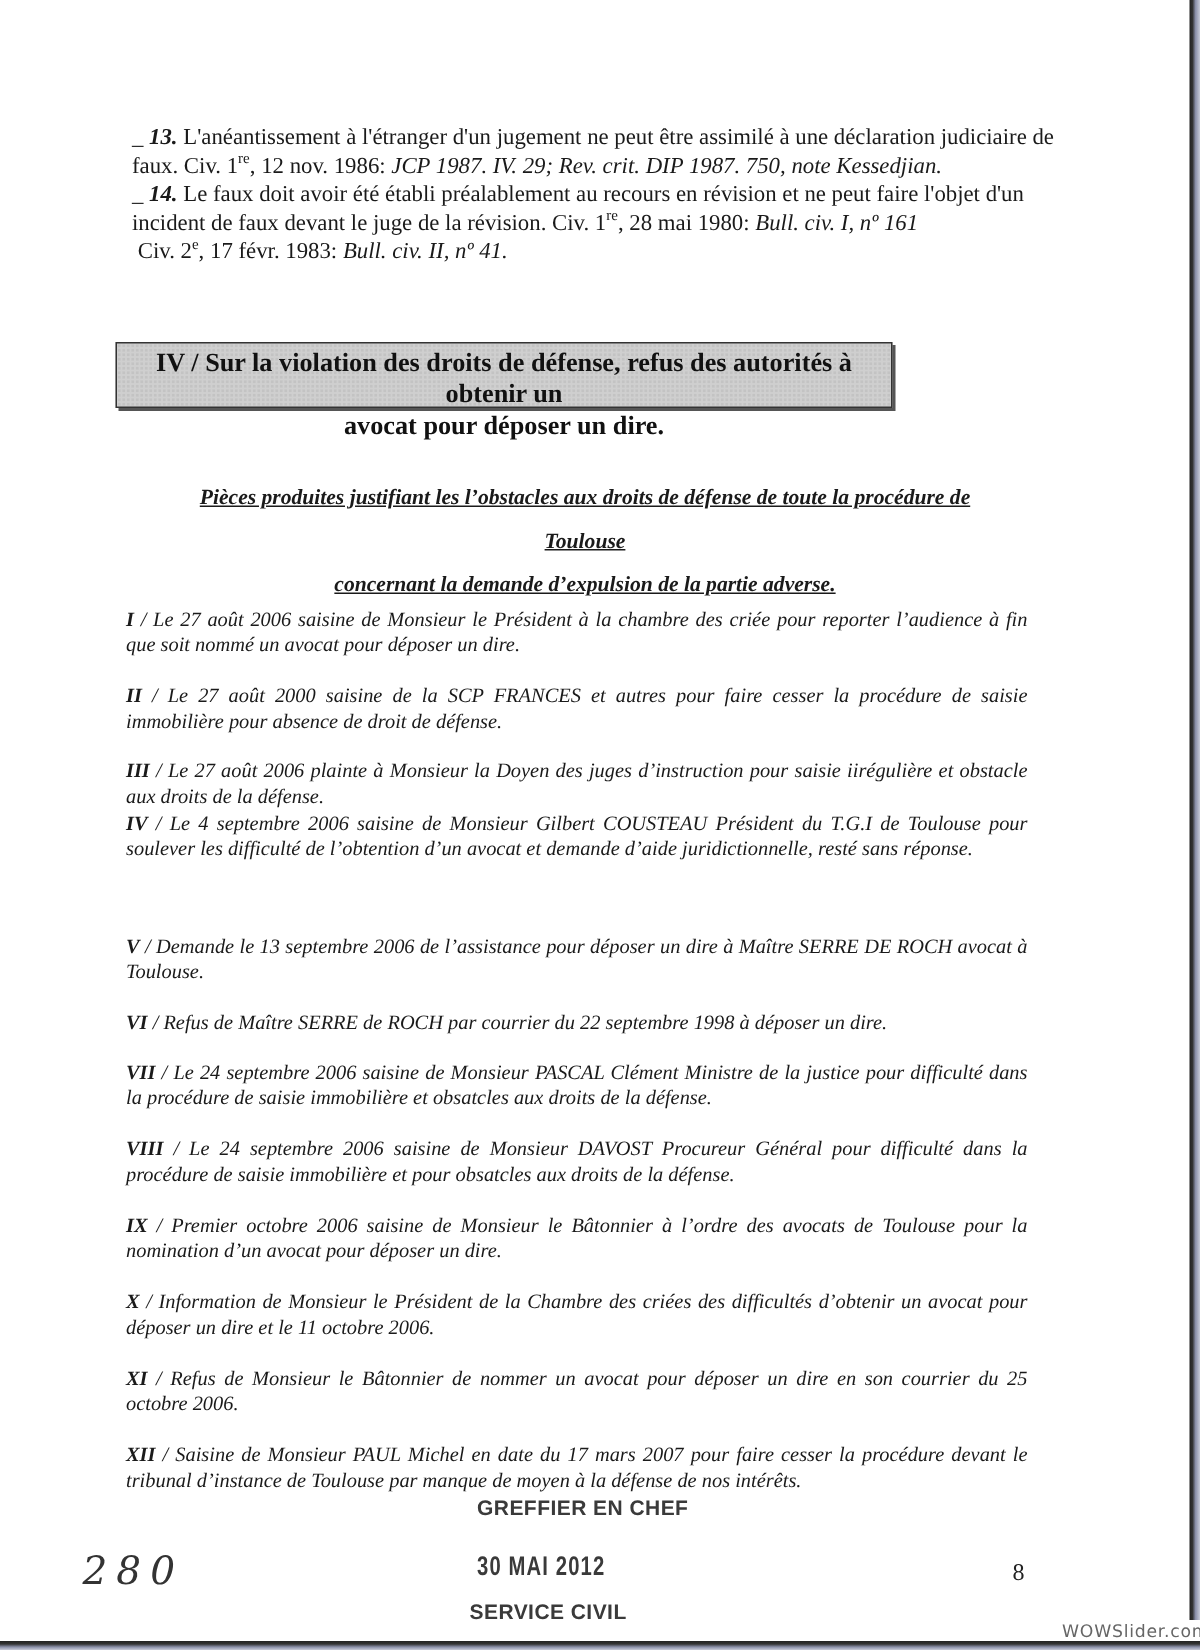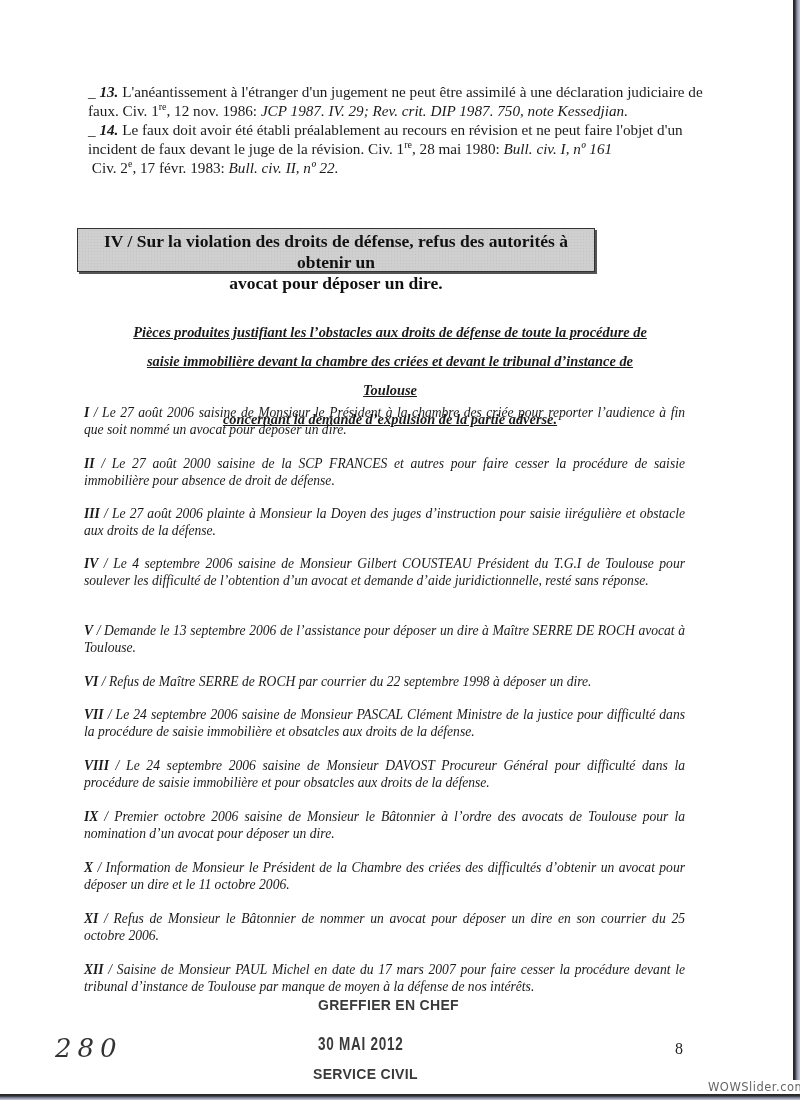--- a/index.html
+++ b/index.html
@@ -70,40 +70,39 @@
     }
   </style>
 </head>
 <body>
 
 <div class="frame-right"></div>
 <div class="frame-bottom"></div>
 
 <div class="refs">
   <p>_ <span class="num">13.</span><span> L'anéantissement à l'étranger d'un jugement ne peut être assimilé à une déclaration judiciaire de faux.  Civ. 1</span><sup>re</sup><span>,  12 nov. 1986: </span><i>JCP 1987. IV. 29; Rev. crit. DIP 1987. 750, note Kessedjian.</i></p>
-  <p>_ <span class="num">14.</span><span> Le faux doit avoir été établi préalablement au recours en révision et ne peut faire l'objet d'un incident de faux devant le juge de la révision.  Civ. 1</span><sup>re</sup><span>,  28 mai 1980: </span><i>Bull. civ. I, nº 161</i><br>&nbsp;<span>Civ. 2</span><sup>e</sup><span>,  17 févr. 1983: </span><i>Bull. civ. II, nº 22.</i></p>
+  <p>_ <span class="num">14.</span><span> Le faux doit avoir été établi préalablement au recours en révision et ne peut faire l'objet d'un incident de faux devant le juge de la révision.  Civ. 1</span><sup>re</sup><span>,  28 mai 1980: </span><i>Bull. civ. I, nº 161</i><br>&nbsp;<span>Civ. 2</span><sup>e</sup><span>,  17 févr. 1983: </span><i>Bull. civ. II, nº 41.</i></p>
 </div>
 
 <div class="section-box">
   <div>IV / Sur la violation des droits de défense, refus des autorités à obtenir un</div>
   <div>avocat pour déposer un dire.</div>
 </div>
 
 <div class="pieces-title">
   <p>Pièces produites justifiant les l’obstacles aux droits de défense de toute la procédure de</p>
-  <p>saisie immobilière devant la chambre des criées et devant le tribunal d’instance de</p>
   <p>Toulouse</p>
   <p> concernant la demande d’expulsion de la partie adverse.</p>
 </div>
 
 <div class="items">
   <p class="item" style="top:0px"><span class="rn">I</span><span> / Le 27 août 2006 saisine de Monsieur le Président à la chambre des criée pour reporter l’audience à fin que soit nommé un avocat pour déposer un dire.</span></p>
   <p class="item" style="top:51px"><span class="rn">II</span><span> / Le 27 août 2000 saisine de la SCP FRANCES et autres pour faire cesser la procédure de saisie immobilière pour absence de droit de défense.</span></p>
   <p class="item" style="top:101px"><span class="rn">III</span><span> / Le 27 août 2006 plainte à Monsieur la Doyen des juges d’instruction pour saisie iirégulière et obstacle aux droits de la défense.</span></p>
-  <p class="item" style="top:151px"><span class="rn">IV</span><span> / Le 4 septembre 2006 saisine de Monsieur Gilbert COUSTEAU Président du T.G.I de Toulouse pour soulever les difficulté de l’obtention d’un avocat et demande d’aide juridictionnelle, resté sans réponse.</span></p>
+  <p class="item" style="top:136px"><span class="rn">IV</span><span> / Le 4 septembre 2006 saisine de Monsieur Gilbert COUSTEAU Président du T.G.I de Toulouse pour soulever les difficulté de l’obtention d’un avocat et demande d’aide juridictionnelle, resté sans réponse.</span></p>
   <p class="item" style="top:218px"><span class="rn">V</span><span> / Demande le 13 septembre 2006 de l’assistance pour déposer un dire à Maître SERRE DE ROCH avocat à Toulouse.</span></p>
   <p class="item" style="top:269px"><span class="rn">VI</span><span> / Refus de Maître SERRE de ROCH par courrier du 22 septembre 1998 à déposer un dire.</span></p>
   <p class="item" style="top:302px"><span class="rn">VII</span><span> / Le 24 septembre 2006 saisine de Monsieur PASCAL Clément Ministre de la justice pour difficulté dans la procédure de saisie immobilière et obsatcles aux droits de la défense.</span></p>
   <p class="item" style="top:353px"><span class="rn">VIII</span><span> / Le 24 septembre 2006 saisine de Monsieur DAVOST Procureur Général pour difficulté dans la procédure de saisie immobilière et pour obsatcles aux droits de la défense.</span></p>
   <p class="item" style="top:404px"><span class="rn">IX</span><span> / Premier octobre 2006 saisine de Monsieur le Bâtonnier à l’ordre des avocats de Toulouse pour la nomination d’un avocat pour déposer un dire.</span></p>
   <p class="item" style="top:455px"><span class="rn">X</span><span> / Information de Monsieur le Président de la Chambre des criées des difficultés d’obtenir un avocat pour déposer un dire et le 11 octobre 2006.</span></p>
   <p class="item" style="top:506px"><span class="rn">XI</span><span> / Refus de Monsieur le Bâtonnier de nommer un avocat pour déposer un dire en son courrier du 25 octobre 2006.</span></p>
   <p class="item" style="top:557px"><span class="rn">XII</span><span> / Saisine de Monsieur PAUL Michel en date du 17 mars 2007 pour faire cesser la procédure devant le tribunal d’instance de Toulouse par manque de moyen à la défense de nos intérêts.</span></p>
 </div>
 

